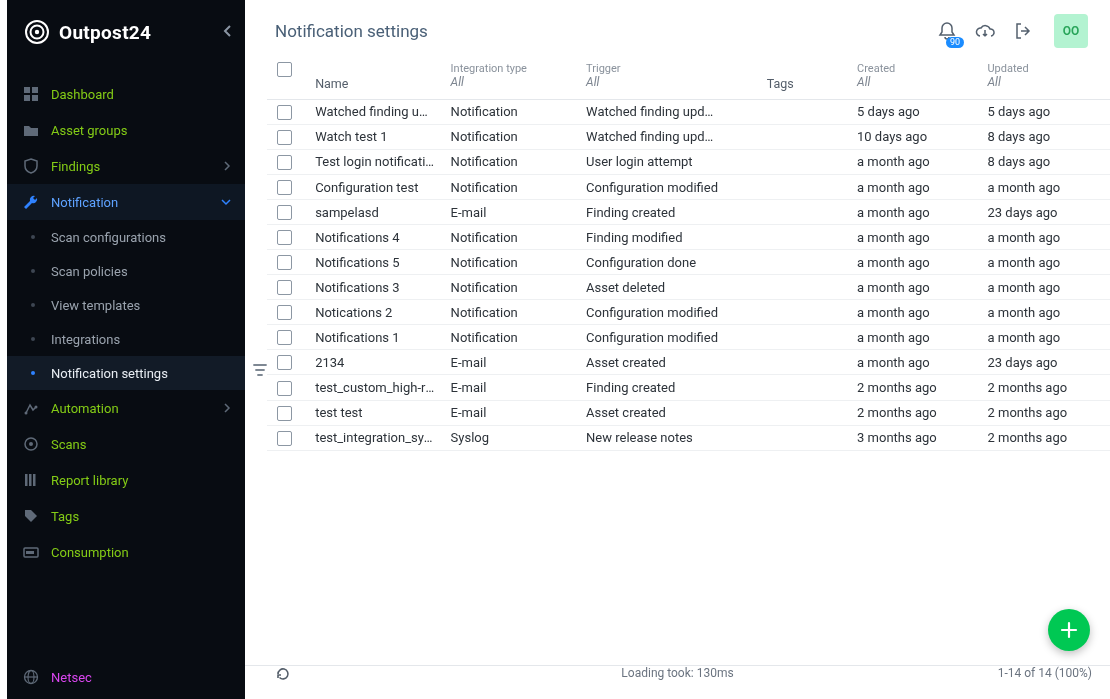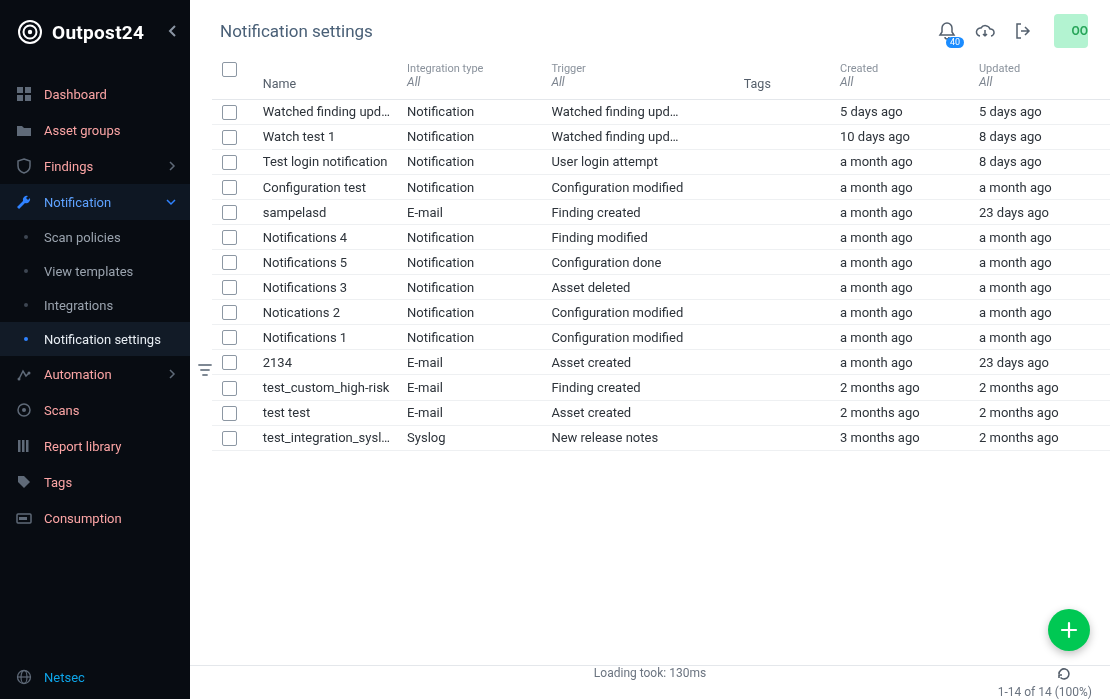--- a/index.html
+++ b/index.html
@@ -8,27 +8,28 @@
     font-size: 13px;
     color: #333;
     background: #fff;
     width: 1110px;
     height: 699px;
     overflow: hidden;
     display: flex;
   }
   
   .sidebar {
-    width: 190px;
+    width: 238px;
     background: #080c12;
     color: #b8bfc7;
     display: flex;
     flex-direction: column;
     position: relative;
     flex-shrink: 0;
+    margin-left: 7px;
   }
   .brand {
     display: flex;
     align-items: center;
     padding: 18px 16px 22px 16px;
     color: #fff;
   }
   .brand-logo {
     width: 28px; height: 28px;
     margin-right: 8px;
@@ -44,21 +45,21 @@
     position: absolute;
     top: 24px; right: 12px;
     color: #8a95a3; cursor: pointer;
   }
   .nav { flex: 1; overflow: hidden; padding-top: 8px;}
   .nav-item, .sub-item {
     display: flex;
     align-items: center;
     height: 36px;
     padding: 0 14px;
-    color: #fca5a5;
+    color: #84cc16;
     cursor: pointer;
     font-size: 13px;
     position: relative;
   }
   .nav-item .icon {
     width: 20px; display:flex; align-items:center; justify-content:center;
     margin-right: 10px;
     color: #5f6a78;
   }
   .nav-item .chev {
@@ -84,21 +85,21 @@
     background:#3d4652;
   }
   .sub-item.active {
     background:#121b27;
     color:#e8edf3;
   }
   .sub-item.active::before { background:#2f82ff; }
   .footer-item {
     display:flex; align-items:center;
     padding: 10px 30px 14px 14px;
-    color:#0ea5e9;
+    color:#d946ef;
     border-top: none;
   }
   .footer-item .icon { width:20px; margin-right:10px; color:#5f6a78; display:flex; align-items:center; justify-content:center;}
 
   
   .main {
     flex:1;
     display:flex;
     flex-direction:column;
     height: 699px;
@@ -132,21 +133,21 @@
     font-size:9px;
     padding:1px 4px;
     border-radius:8px;
     line-height:1;
   }
   .avatar {
     width:34px; height:34px;
     border-radius:4px;
     background:#b3f3d1;
     color:#26a458;
-    display:flex; align-items:center; justify-content:flex-end;
+    display:flex; align-items:center; justify-content:center;
     font-size:12px; font-weight:600;
     margin-left:14px;
   }
   .filter-icon {
     position:absolute; left:8px; top: 364px;
     color:#7e8893;
   }
 
   
   .table-wrap {
@@ -193,25 +194,24 @@
   .col-type { width:135px; }
   .col-trigger { width:180px; }
   .col-tags { width:90px; }
   .col-created { width:130px; }
   .col-updated { width:130px; }
 
   .statusbar {
     height:34px;
     border-top:1px solid #e4e7eb;
     display:flex;
-    align-items:flex-end;
+    align-items:flex-start;
     padding: 0 18px 0 30px;
     font-size:12px;
     color:#6b7480;
-    flex-direction:column;
   }
   .statusbar .spacer { flex:1; }
   .refresh-icon { color:#545e6a; cursor:pointer; margin-right:20px;}
   .statusbar .mid { position:absolute; left:50%; transform:translateX(-50%); }
 
   .fab {
     position:absolute;
     right:20px; bottom:48px;
     width:42px; height:42px;
     border-radius:50%;
@@ -285,20 +285,23 @@
             <path d="M14 4a4 4 0 0 1-5 5L3 15l-2-2 6-6a4 4 0 0 1 5-5l-2 2 2 2z" fill="#2f82ff"></path>
           </svg>
         </span>
       <span>Notification</span>
       <span class="chev">
           <svg width="10" height="8" viewBox="0 0 10 8">
             <path d="M1 2l4 4 4-4" fill="none" stroke="currentColor" stroke-width="1.5"></path>
           </svg>
         </span>
     </div>
+    <div class="sub-item">
+        <span>Scan configurations</span>
+      </div>
     <div class="sub-item">
         <span>Scan policies</span>
       </div>
     <div class="sub-item">
         <span>View templates</span>
       </div>
     <div class="sub-item">
         <span>Integrations</span>
       </div>
     <div class="sub-item active">
@@ -379,21 +382,21 @@
   </span>
 
   <div class="header">
     <div class="page-title">Notification settings</div>
     <div class="header-spacer"></div>
     <div class="hicon">
       <svg width="18" height="20" viewBox="0 0 18 20">
           <path d="M9 2a5 5 0 0 0-5 5v4l-2 3h14l-2-3V7a5 5 0 0 0-5-5z" fill="none" stroke="#54606e" stroke-width="1.5"></path>
           <path d="M7 16a2 2 0 0 0 4 0" fill="none" stroke="#54606e" stroke-width="1.5"></path>
         </svg>
-      <span class="bell-badge">40</span>
+      <span class="bell-badge">90</span>
     </div>
     <div class="hicon">
       <svg width="22" height="18" viewBox="0 0 22 18">
           <path d="M6 14a4 4 0 1 1 1-8 5 5 0 0 1 9 1 3 3 0 1 1 1 7" fill="none" stroke="#54606e" stroke-width="1.5"></path>
           <path d="M11 8v6m0 0l-2-2m2 2l2-2" fill="none" stroke="#54606e" stroke-width="1.5"></path>
         </svg>
     </div>
     <div class="hicon">
       <svg width="18" height="18" viewBox="0 0 18 18">
           <path d="M7 2H3v14h4" fill="none" stroke="#54606e" stroke-width="1.5"></path>

